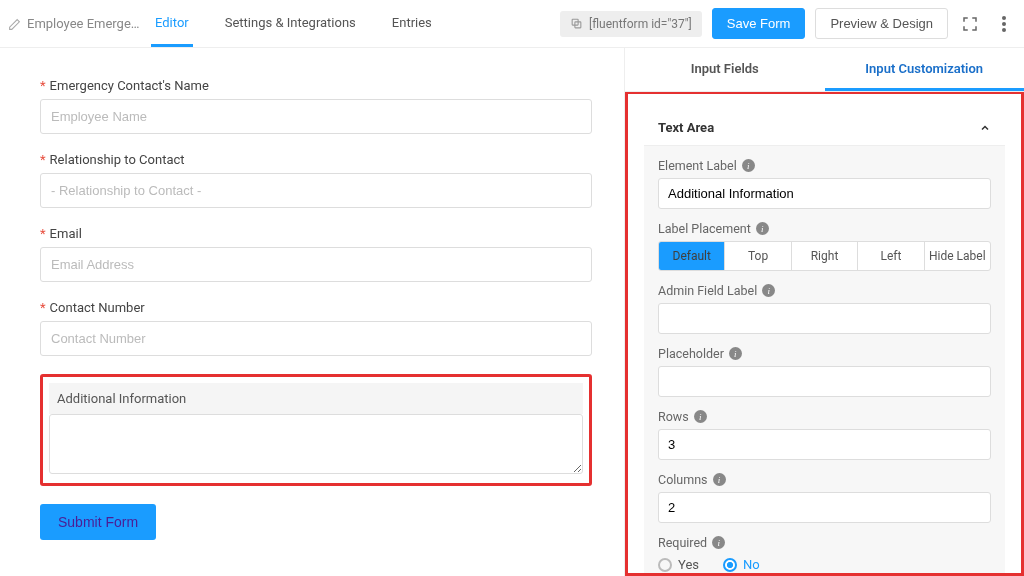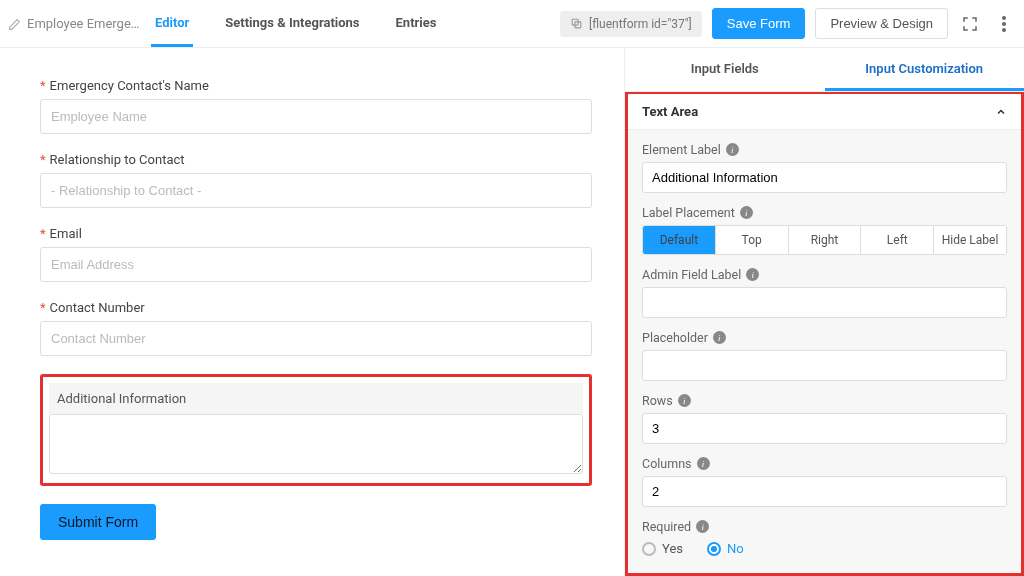--- a/index.html
+++ b/index.html
@@ -1,47 +1,47 @@
 <!DOCTYPE html>
 <html><head>
 <meta charset="utf-8">
 <style>
   * { box-sizing: border-box; margin: 0; padding: 0; }
   body { font-family: -apple-system, BlinkMacSystemFont, "Segoe UI", Roboto, sans-serif; font-size: 13px; color: #333; background: #fff; width: 1024px; height: 576px; overflow: hidden; }
 
   .topbar { display: flex; align-items: center; height: 48px; border-bottom: 1px solid #eee; padding: 0 8px; }
   .form-title { display: flex; align-items: flex-end; gap: 6px; color: #888; font-size: 13px; width: 135px; white-space: nowrap; overflow: hidden; text-overflow: ellipsis; }
   .tabs { display: flex; gap: 28px; margin-left: 8px; }
-  .tab { font-weight: 700; color: #555; padding: 14px 4px; border-bottom: 3px solid transparent; cursor: pointer; }
+  .tab { font-weight: 400; color: #555; padding: 14px 4px; border-bottom: 3px solid transparent; cursor: pointer; }
   .tab.active { color: #1a9cff; border-bottom-color: #1a9cff; }
   .top-right { margin-left: auto; display: flex; align-items: center; gap: 10px; }
   .shortcode { background: #eee; color: #777; padding: 6px 10px; border-radius: 3px; display: flex; align-items: center; gap: 6px; font-size: 12px; }
   .btn { padding: 7px 14px; border: 1px solid #ddd; border-radius: 3px; background: #fff; color: #555; font-size: 13px; cursor: pointer; }
   .btn-primary { background: #1a9cff; color: #fff; border-color: #1a9cff; }
   .icon-btn { width: 24px; height: 24px; display: flex; align-items: center; justify-content: center; color: #666; cursor: pointer; }
 
   .main { display: flex; height: calc(576px - 48px); }
   .editor-area { flex: 1; padding: 30px 32px 20px 40px; overflow-y: auto; }
   .side { width: 400px; border-left: 1px solid #eee; display: flex; flex-direction: column; }
 
   .field-group { margin-bottom: 18px; }
   .field-label { font-size: 13px; color: #444; margin-bottom: 6px; display: block; }
   .req { color: #e74c3c; margin-right: 4px; }
   .field-input { width: 100%; border: 1px solid #ddd; border-radius: 3px; padding: 9px 10px; font-size: 13px; color: #333; }
   .field-input::placeholder { color: #bbb; }
   .field-textarea { width: 100%; border: 1px solid #ddd; border-radius: 3px; padding: 8px; height: 60px; resize: both; font-size: 13px; }
   .selected-block { border: 3px solid #e53030; border-radius: 3px; padding: 6px; margin-bottom: 18px; }
   .selected-block .header { background: #f5f5f5; padding: 8px 8px; font-size: 13px; color: #555; }
-  .submit-btn { background: #1a9cff; color: #0f172a; border: none; padding: 10px 18px; border-radius: 3px; font-size: 14px; cursor: pointer; }
+  .submit-btn { background: #1a9cff; color: #4c1d95; border: none; padding: 10px 18px; border-radius: 3px; font-size: 14px; cursor: pointer; }
 
   .side-tabs { display: flex; height: 44px; border-bottom: 1px solid #eee; }
   .side-tab { flex: 1; display: flex; align-items: center; justify-content: center; font-weight: 600; color: #555; font-size: 13px; cursor: pointer; border-bottom: 3px solid transparent; }
   .side-tab.active { color: #1a6fc9; border-bottom-color: #1a9cff; }
 
-  .side-content { border: 3px solid #e53030; border-top-width: 2px; flex: 1; overflow-y: auto; padding: 0; }
+  .side-content { border: 3px solid #e53030; border-top-width: 2px; flex: 1; overflow-y: auto; padding: 16px; }
   .panel-header { display: flex; justify-content: space-between; align-items: center; padding: 10px 14px; font-weight: 700; font-size: 13px; color: #333; border-bottom: 1px solid #eee; }
   .panel-body { background: #f7f7f7; padding: 12px 14px; }
   .ctrl { margin-bottom: 12px; }
   .ctrl-label { font-size: 12.5px; color: #666; margin-bottom: 5px; display: flex; align-items: center; gap: 5px; }
   .info { width: 13px; height: 13px; border-radius: 50%; background: #888; color: #fff; font-size: 9px; font-style: italic; display: inline-flex; align-items: center; justify-content: center; font-family: serif; }
   .ctrl-input { width: 100%; border: 1px solid #ddd; border-radius: 3px; padding: 7px 9px; font-size: 13px; background: #fff; }
   .seg { display: flex; border: 1px solid #ddd; border-radius: 3px; overflow: hidden; background: #fff; }
   .seg-item { flex: 1; text-align: center; padding: 7px 4px; font-size: 12px; color: #555; border-right: 1px solid #ddd; cursor: pointer; }
   .seg-item:last-child { border-right: none; }
   .seg-item.active { background: #1a9cff; color: #404040; }

